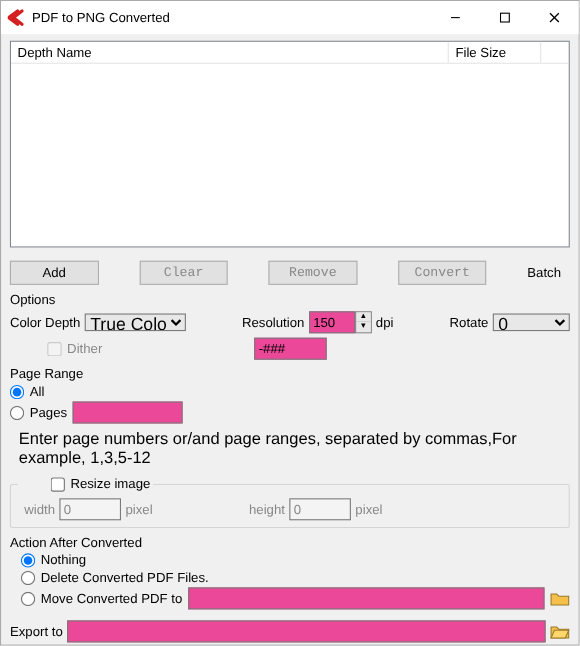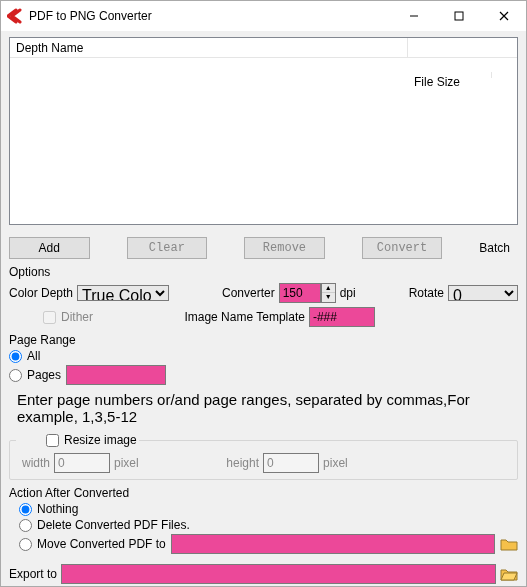--- a/index.html
+++ b/index.html
@@ -8,21 +8,21 @@
   .titlebar { height: 30px; background: #fff; display: flex; align-items: center; padding-left: 6px; }
   .titlebar .title { flex: 1; font-size: 12px; }
   .tb-btn { width: 45px; height: 30px; display: flex; align-items: center; justify-content: center; }
   .tb-btn svg { stroke: #000; stroke-width: 1; fill: none; }
   .cx svg { stroke-width: 1.2; }
   .content { flex: 1; padding: 6px 8px 4px 8px; display: flex; flex-direction: column; }
   .list { border: 1px solid #828790; background: #fff; height: 188px; }
   .list-header { display: flex; height: 20px; border-bottom: 1px solid #e5e5e5; }
   .lh-cell { padding: 3px 6px; font-size: 12px; }
   .lh-name { flex: 1; border-right: 1px solid #e5e5e5; }
-  .lh-size { width: 84px; border-right: 1px solid #e5e5e5; margin-top: 34px; }
+  .lh-size { width: 84px; border-right: 1px solid #e5e5e5; }
   .lh-end { width: 25px; }
   .btnrow { display: flex; gap: 12px; margin-top: 12px; align-items: center; }
   .btn { width: 82px; height: 22px; border: 1px solid #adadad; background: #e1e1e1; display: flex; align-items: center; justify-content: center; margin-right: 25px; font-size: 12px; }
   .btn.disabled { color: #888; font-family: Liberation Mono, monospace; }
   .batch { margin-left: auto; padding-right: 8px; }
   fieldset { border: 1px solid #d5d5d5; border-radius: 2px; margin: 8px 0 0 0; padding: 2px 6px 6px 6px; }
   .fauxfs { margin-top: 6px; }
   .legendlike { font-size: 12px; margin-bottom: 2px; padding-left: 0; }
   legend { font-size: 12px; padding: 0 2px; }
   .row { display: flex; align-items: center; gap: 4px; margin-top: 4px; flex-wrap: nowrap; }
@@ -46,21 +46,21 @@
 
 <div class="window">
 
   <div class="titlebar">
     <span style="display:inline-flex;width:16px;height:16px;margin-right:6px">
       <svg viewBox="0 0 16 16">
           <path d="M13 2 L5 8 L13 14" fill="none" stroke="#d42020" stroke-width="3" stroke-linecap="round" stroke-linejoin="round"></path>
           <path d="M9 2 L1 8 L9 14" fill="none" stroke="#d42020" stroke-width="3" stroke-linecap="round" stroke-linejoin="round"></path>
         </svg>
     </span>
-    <span class="title">PDF to PNG Converter</span>
+    <span class="title">PDF to PNG Converted</span>
     <div class="tb-btn">
         <svg width="10" height="10">
           <path d="M1 5 H9"></path>
         </svg>
       </div>
     <div class="tb-btn">
         <svg width="10" height="10">
           <rect x="1" y="1" width="8" height="8"></rect>
         </svg>
       </div>
@@ -90,42 +90,41 @@
     </div>
 
     <div class="fauxfs">
       <div class="legendlike">Options</div>
       <div class="row">
         <span class="lbl">Color Depth</span>
         <select style="width:92px">
           <option>True Colors</option>
         </select>
         <span style="flex:1"></span>
-        <span class="lbl">Converter</span>
+        <span class="lbl">Resolution</span>
         <div class="spin">
           <input type="text" style="width: 42px;" value="150">
           <div class="spinbtns">
               <span>▲</span>
               <span>▼</span>
             </div>
         </div>
         <span class="lbl">dpi</span>
         <span style="flex:1"></span>
         <span class="lbl">Rotate</span>
         <select style="width:70px">
           <option>0</option>
         </select>
       </div>
       <div class="row">
         <label class="chk" style="margin-left:6px">
           <input type="checkbox" disabled="" style="">
           <span class="lbl" style="color:#888">Dither</span>
         </label>
         <span style="flex:0.6"></span>
-        <span class="lbl">Image Name Template</span>
         <input type="text" style="width: 66px;" value="-###">
         <span style="flex:1"></span>
       </div>
     </div>
 
     <div class="fauxfs">
       <div class="legendlike">Page Range</div>
       <label class="rad">
         <input type="radio" name="pr" checked="" style="">
         <span class="lbl">All</span>

